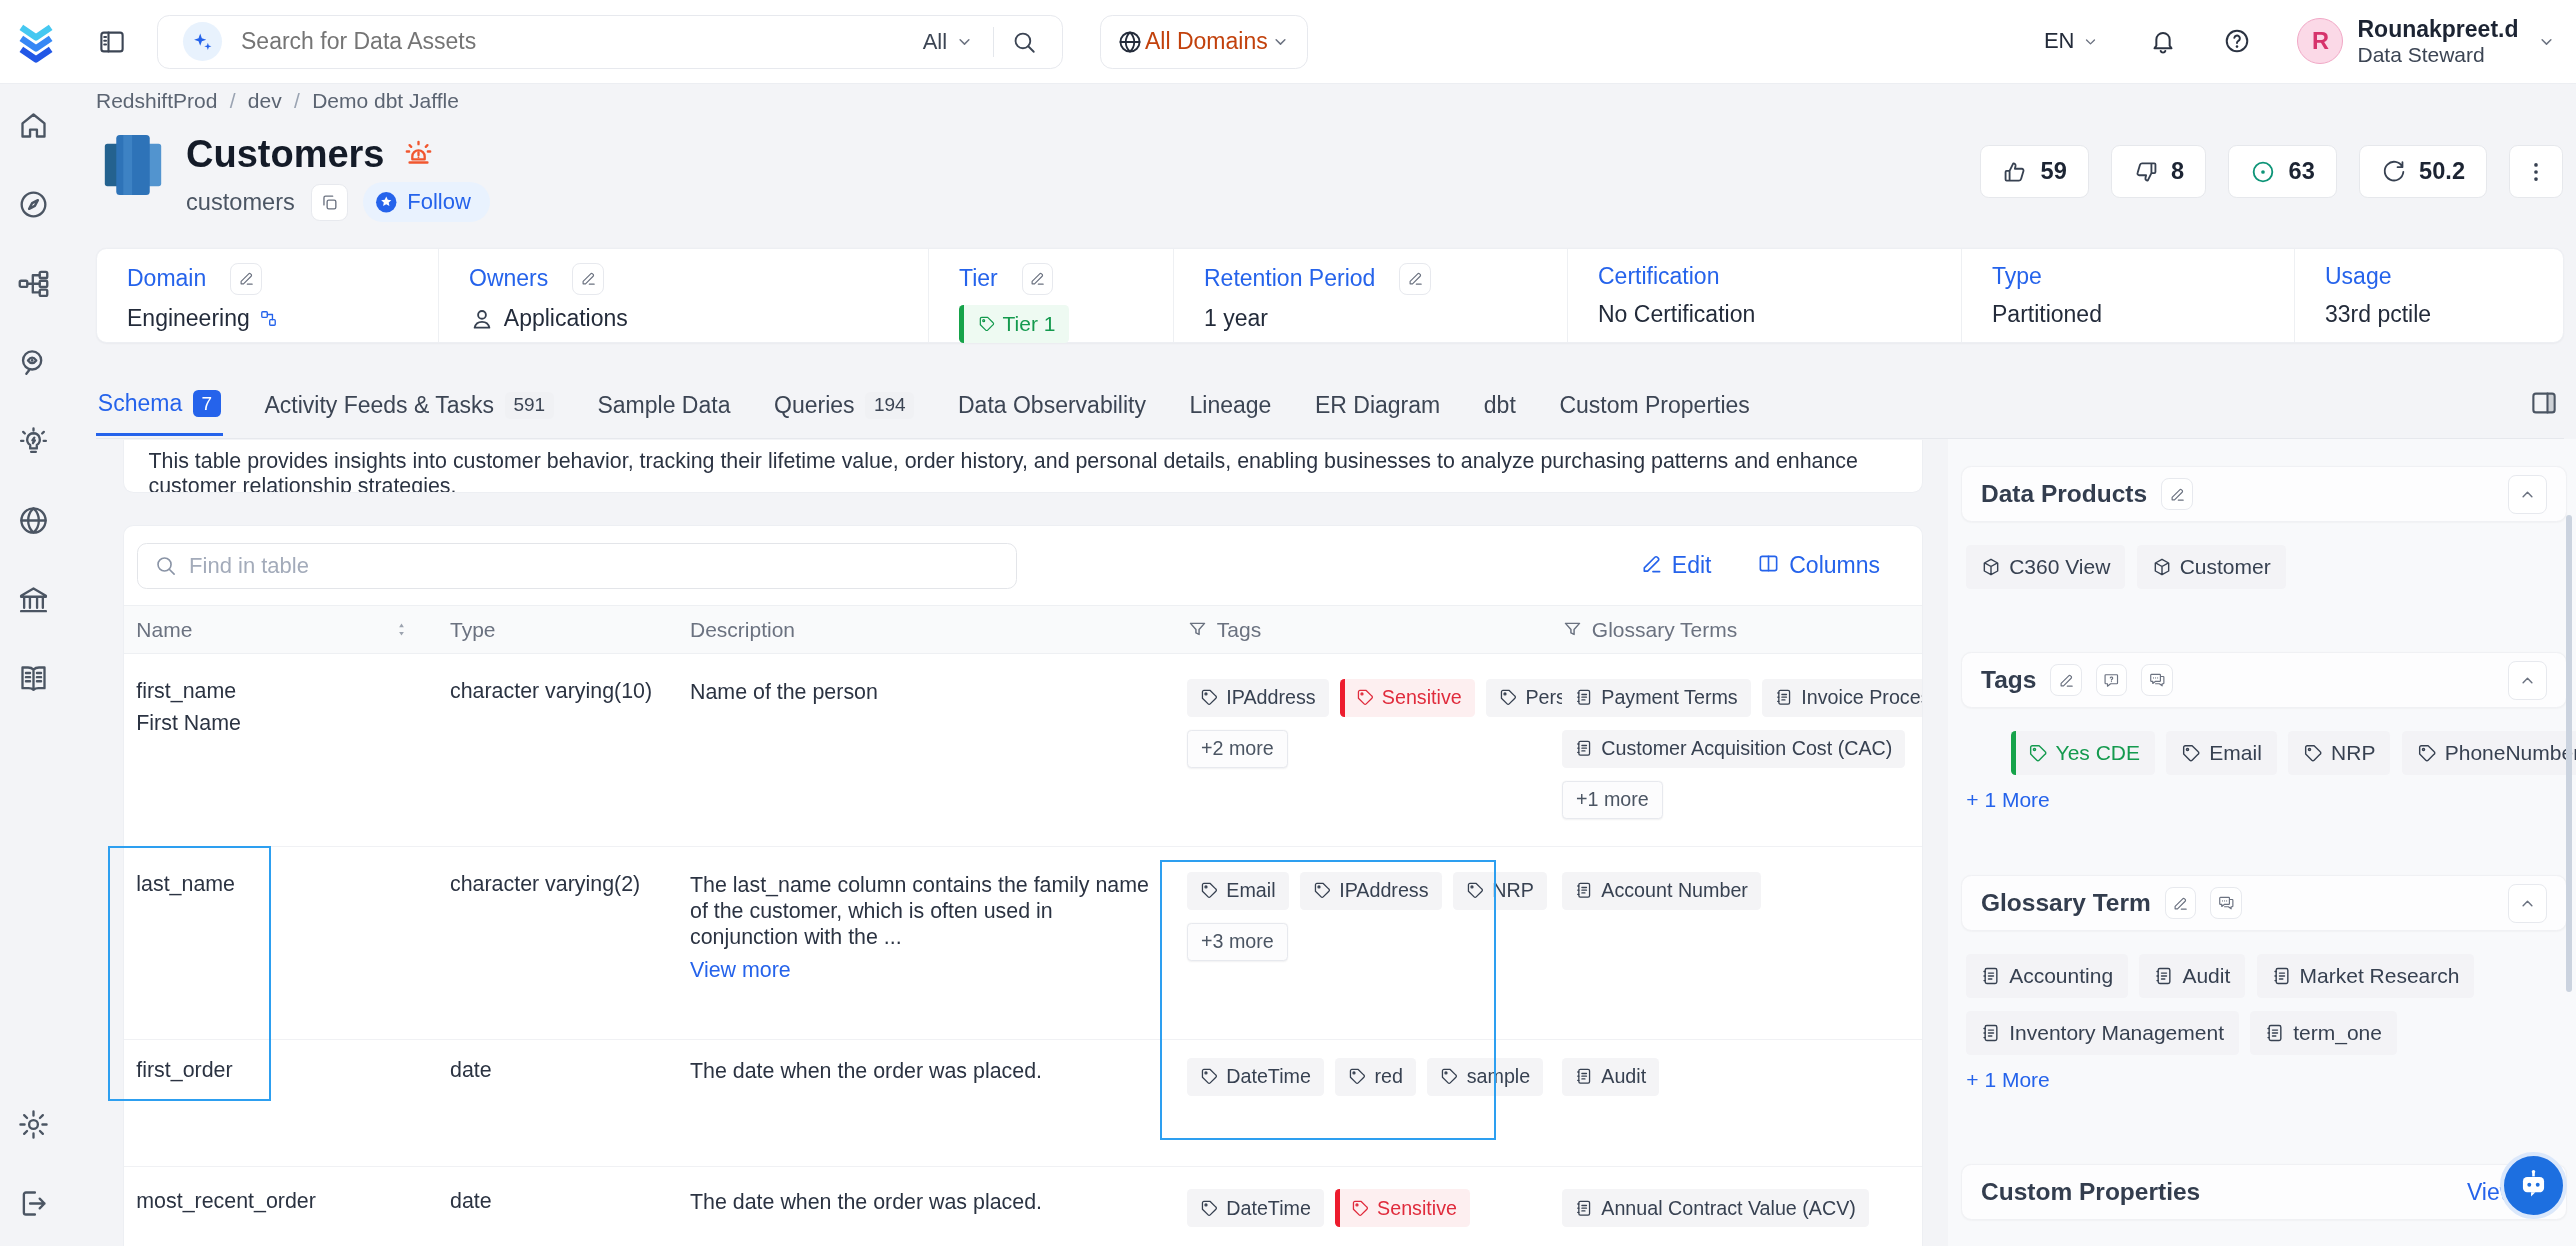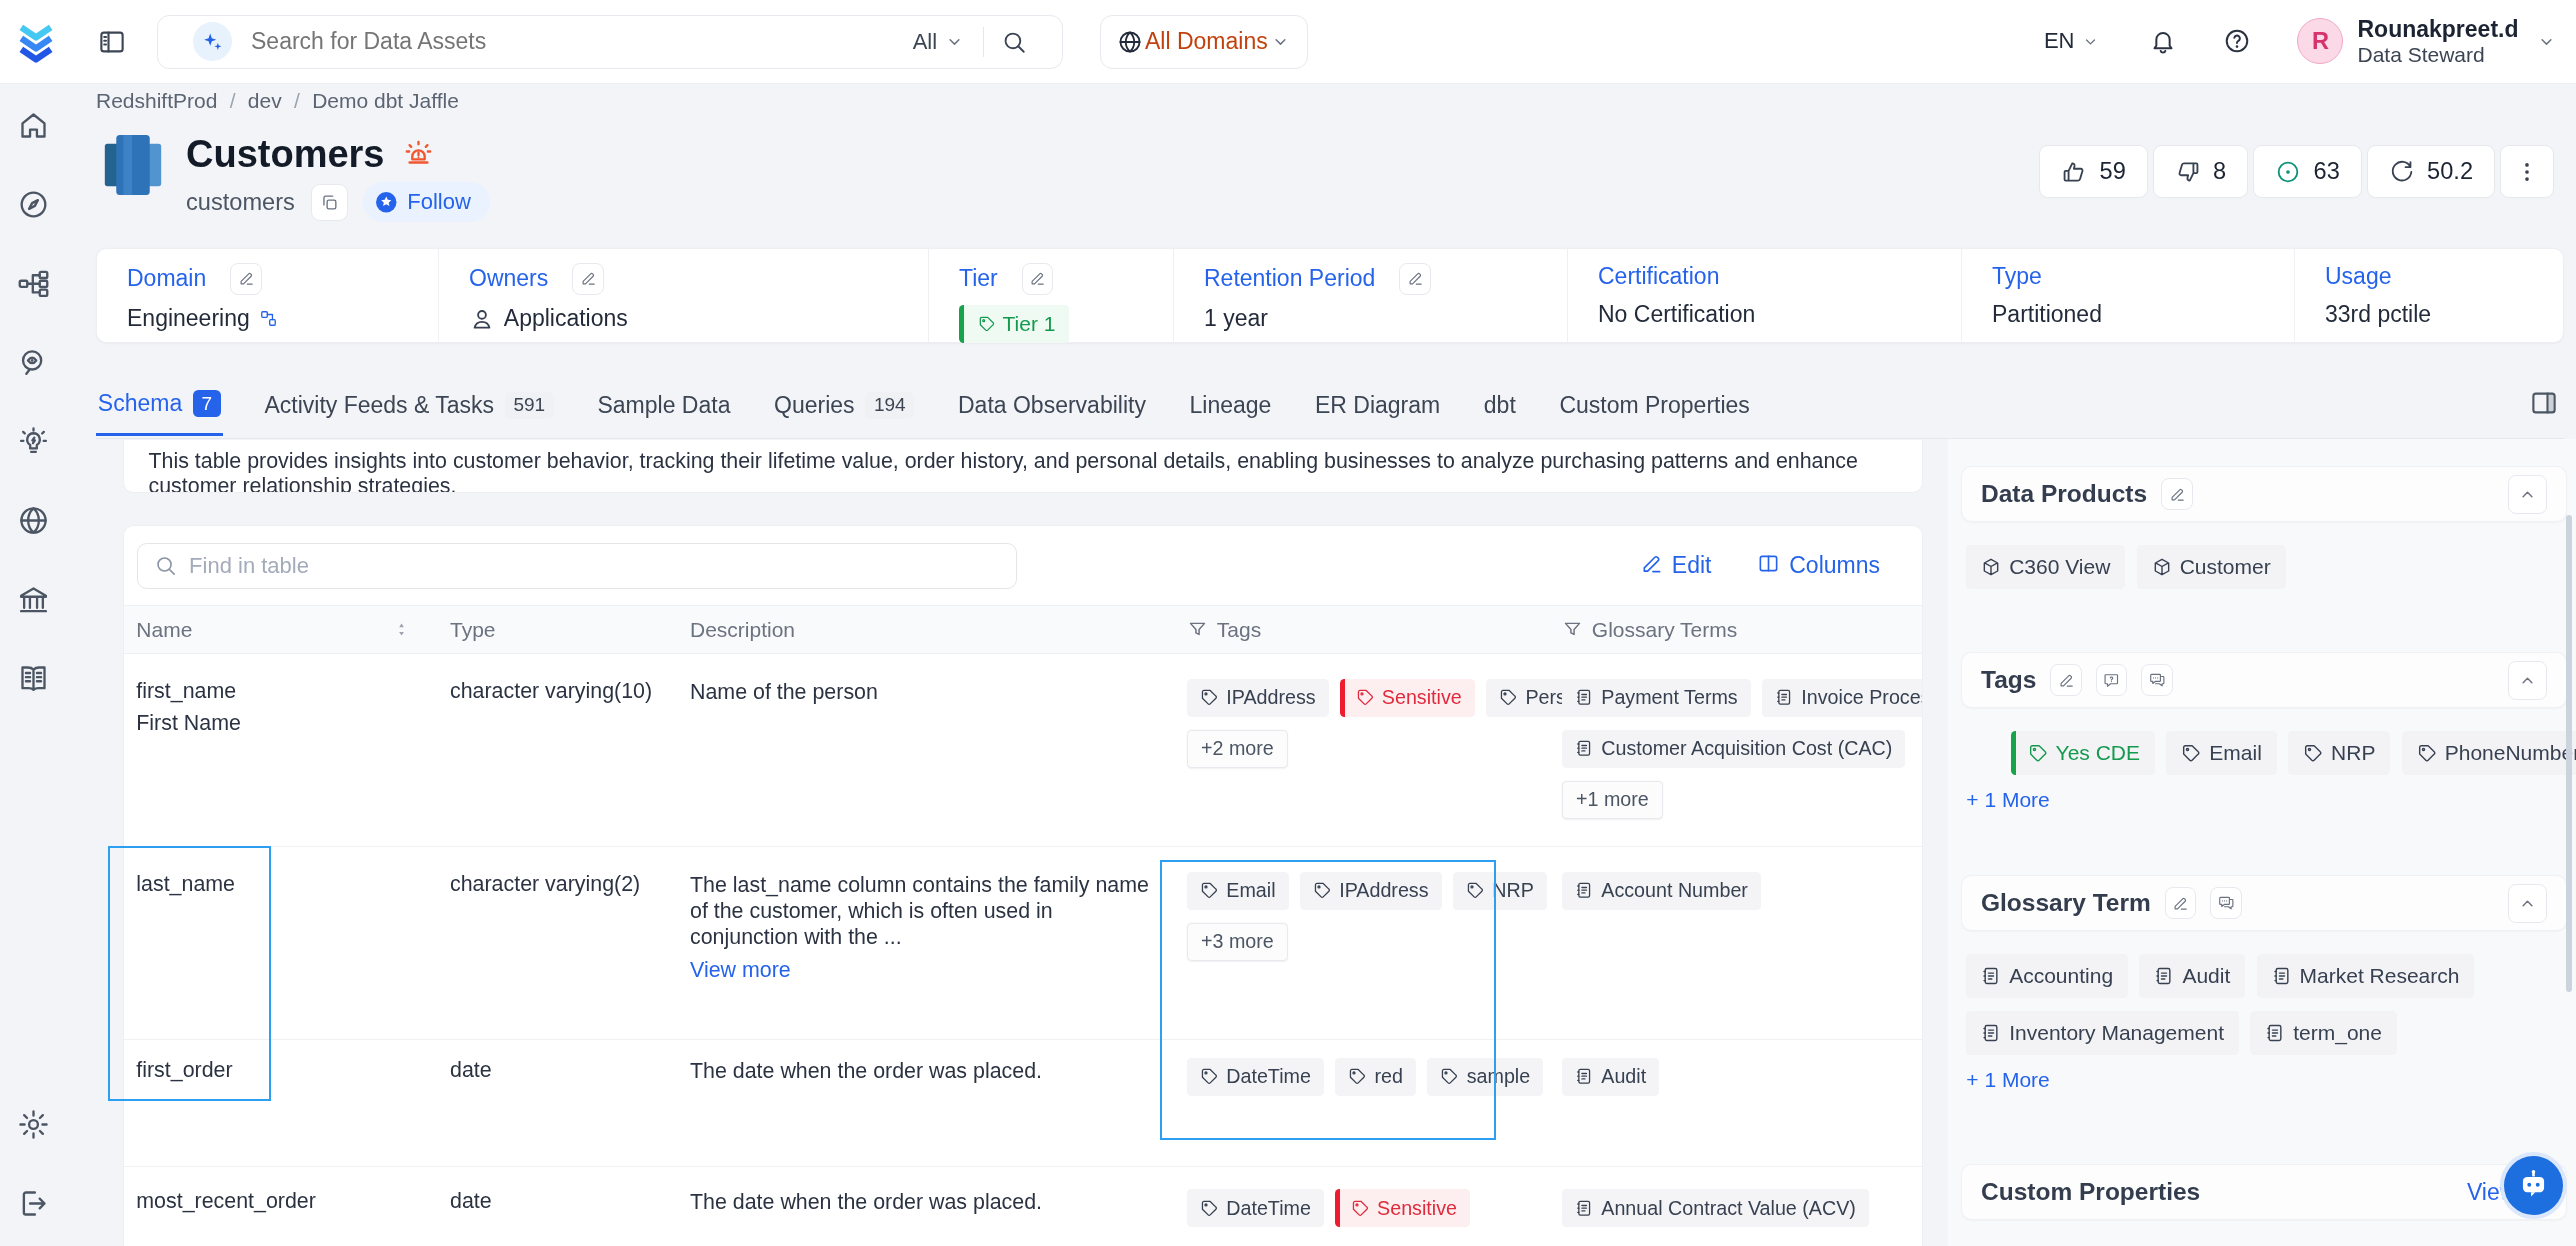--- a/index.html
+++ b/index.html
@@ -6,21 +6,21 @@
   html,body { width:2576px; height:1246px; overflow:hidden; }
   body { font-family:"Liberation Sans", sans-serif; background:#f3f4f7; color:#1c2433; }
   #app { position:relative; width:2576px; height:1246px; }
   svg { display:block; }
   .ico { stroke:currentColor; fill:none; stroke-width:1.7; stroke-linecap:round; stroke-linejoin:round; }
 
   
   .topbar { position:absolute; top:0; left:0; width:2576px; height:84px; background:#fff; border-bottom:0.9px solid #eceef2; display:flex; align-items:center; z-index:30; }
   .logo { width:44px; height:44px; margin-left:14px; }
   .panel-toggle { margin-left:39px; color:#3c4554; }
-  .searchbar { margin-left:30px; width:906px; height:54px; border:0.9px solid #e7e9ee; background:#fff; border-radius:12.3px; display:flex; align-items:center; padding:0 35px; }
+  .searchbar { margin-left:30px; width:906px; height:54px; border:0.9px solid #e7e9ee; background:#fff; border-radius:12.3px; display:flex; align-items:center; padding:0 25px; }
   .ai-chip { width:39px; height:39px; border-radius:50%; background:#e8f2fd; display:flex; align-items:center; justify-content:center; }
   .search-placeholder { margin-left:19px; font-size:23px; color:#a3abba; flex:1; border:none; outline:none; background:transparent; font-family:inherit; }
   .search-scope { display:flex; align-items:center; gap:7px; font-size:22px; color:#3c4554; }
   .sb-divider { width:0.9px; height:30px; background:#e4e7ec; margin:0 17.5px; }
   .domains-pill { margin-left:37px; height:54px; border:0.9px solid #e7e9ee; background:#fff; border-radius:12.3px; display:flex; align-items:center; gap:2px; padding:0 16px; font-size:23px; color:#c2410c; }
   .topbar-right { margin-left:auto; display:flex; align-items:center; margin-right:19px; }
   .lang { display:flex; align-items:center; gap:7px; font-size:22px; color:#232b3a; margin-right:49px; }
   .tb-iconbtn { color:#2b3342; margin-right:46px; }
   .avatar { width:46px; height:46px; border-radius:50%; background:#fbd9e7; border:1.8px solid #f1a8c6; color:#d6336c; font-size:23.6px; font-weight:bold; display:flex; align-items:center; justify-content:center; }
   .user-meta { margin-left:14px; line-height:1.15; }
@@ -37,21 +37,21 @@
   
   .breadcrumb { position:absolute; left:96px; top:89px; font-size:21px; color:#5b6472; display:flex; gap:12.3px; }
   .crumb-sep { color:#9aa3b2; }
   .asset-icon { position:absolute; left:96px; top:128px; }
   .asset-title-row { position:absolute; left:186px; top:133px; display:flex; align-items:center; gap:17.5px; }
   .asset-title { font-size:38px; font-weight:bold; color:#141b28; }
   .asset-sub-row { position:absolute; left:186px; top:182px; display:flex; align-items:center; gap:15.8px; }
   .asset-sub { font-size:23.6px; color:#4b5563; }
   .sq-btn { width:37px; height:37px; background:#fff; border:0.9px solid #e7e9ee; border-radius:8.8px; display:flex; align-items:center; justify-content:center; color:#6b7280; }
   .follow-btn { height:40px; background:#e9f2fe; border-radius:20px; display:flex; align-items:center; gap:8.8px; padding:0 19px 0 10.5px; color:#2563eb; font-size:22px; }
-  .stats { position:absolute; right:22px; top:145px; display:flex; gap:5px; }
+  .stats { position:absolute; right:13px; top:145px; display:flex; gap:22px;font-weight:bold; }
   .stat-btn { height:53px; background:#fff; border:0.9px solid #e6e8ec; border-radius:8.8px; display:flex; align-items:center; gap:12.3px; padding:0 21px; font-size:23.6px; color:#1c2433; }
   .stat-btn .s-ico { color:#374151; }
   .stat-btn .s-ico.green { color:#0d9477; }
   .kebab-btn { width:54px; justify-content:center; padding:0; }
 
   
   .meta-card { position:absolute; left:96px; top:248px; width:2468px; height:95px; background:#fff; border:0.9px solid #edeff3; border-radius:10.5px; box-shadow:0 0.9px 1.8px rgba(16,24,40,.04); display:flex; }
   .meta-col { padding:14px 0 0 30px; }
   .meta-col + .meta-col { border-left:0.9px solid #eef0f3; }
   .meta-label-row { display:flex; align-items:center; gap:24px; }

